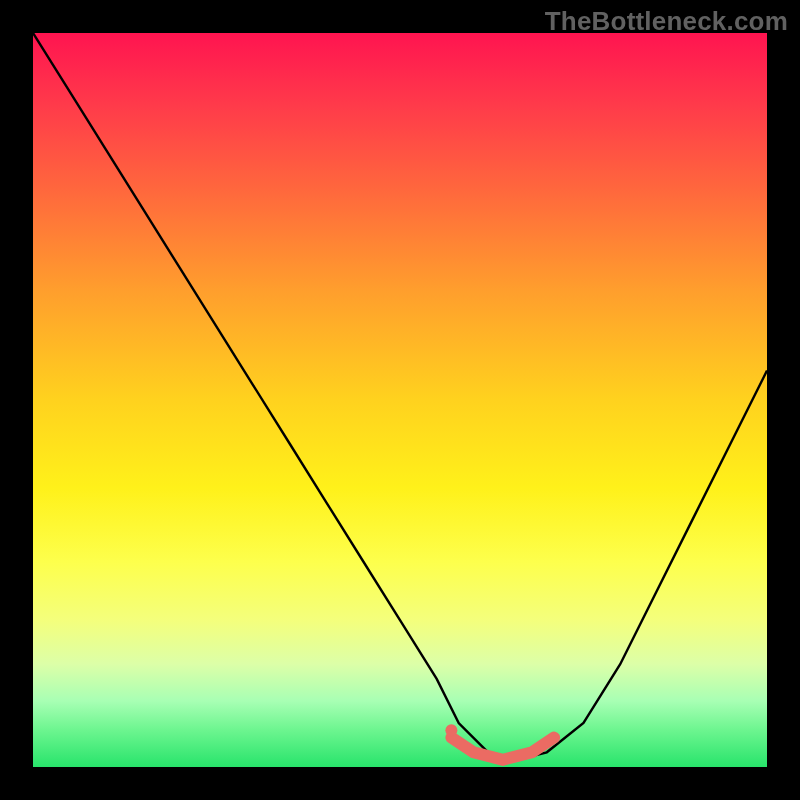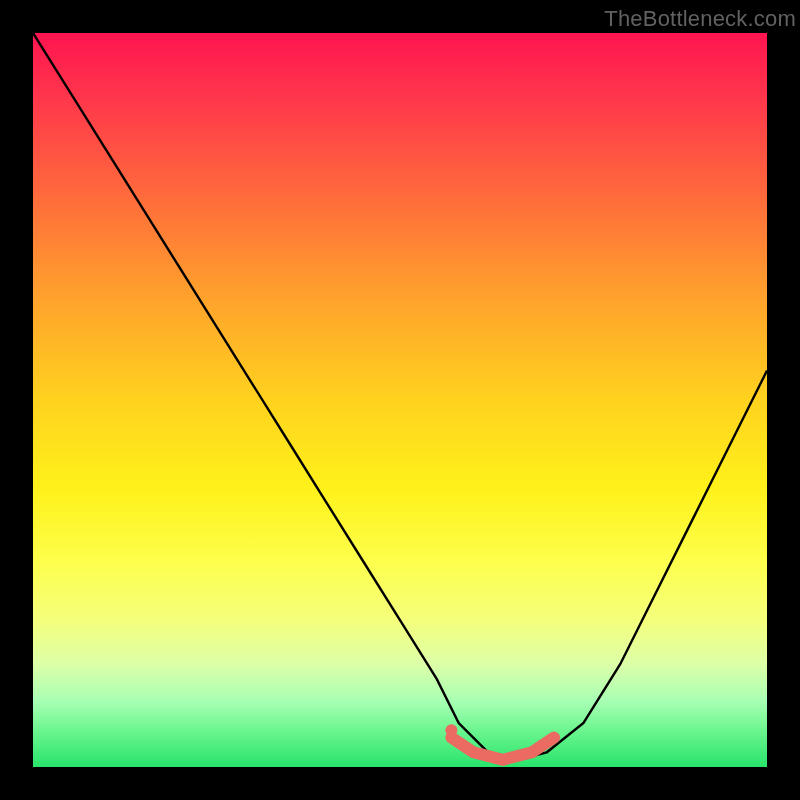--- a/index.html
+++ b/index.html
@@ -13,22 +13,22 @@
     #ff9e2d 35%,
     #ffd21e 50%,
     #fff11a 62%,
     #fdff4c 72%,
     #f4ff7c 80%,
     #dcffa8 86%,
     #a8ffb4 91%,
     #6cf58f 95%,
     #28e46b 100%);
 }
-.watermark{position:absolute;right:4px;top:6px;color:#616161;font-size:22px;
-  font-weight:400;letter-spacing:.2px}
+.watermark{position:absolute;right:12px;top:6px;color:#616161;font-size:26px;
+  font-weight:700;letter-spacing:.2px}
 svg{position:absolute;left:33px;top:33px}
 </style>
 </head>
 <body>
 
 <div class="plot"></div>
 <div class="watermark">TheBottleneck.com</div>
 
 <svg width="734" height="734" viewBox="0 0 734 734">
   <path id="curve" fill="none" stroke-width="2.4" d="M0.0 0.0 L36.7 58.7 L73.4 117.4 L110.1 176.2 L146.8 234.9 L183.5 293.6 L220.2 352.3 L256.9 411.0 L293.6 469.8 L330.3 528.5 L367.0 587.2 L403.7 645.9 L425.7 690.0 L455.1 719.3 L484.4 726.7 L513.8 719.3 L550.5 690.0 L587.2 631.2 L623.9 557.8 L660.6 484.4 L697.3 411.0 L734.0 337.6" stroke="#000000"></path>

